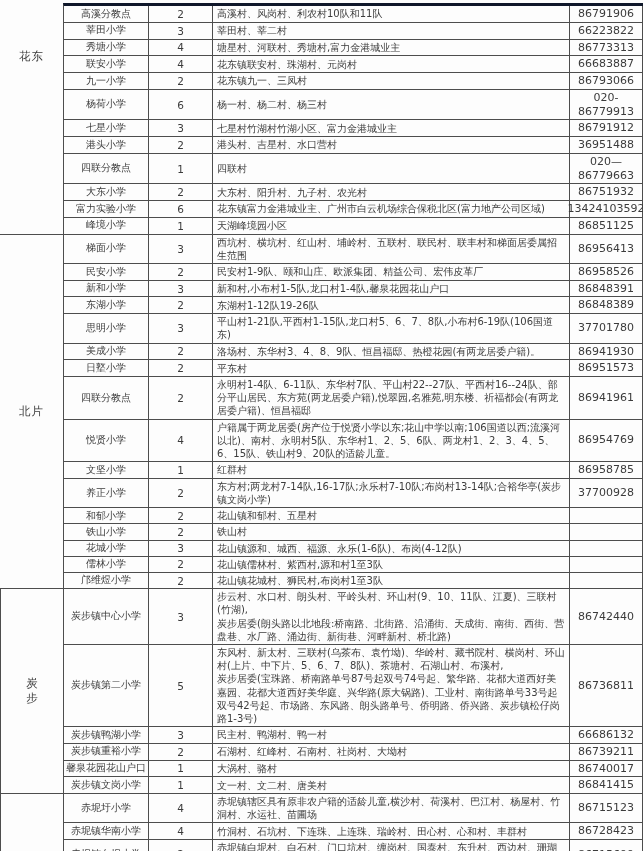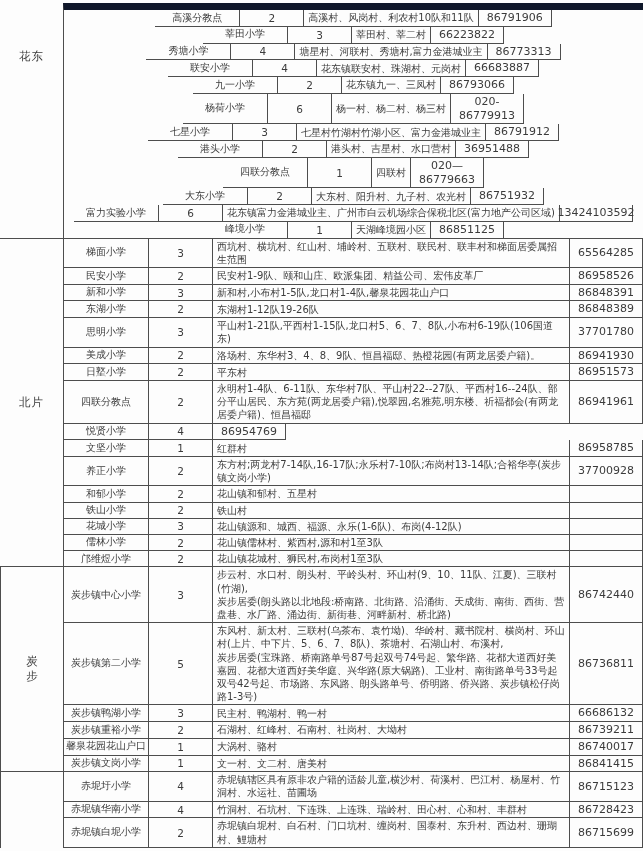--- a/index.html
+++ b/index.html
@@ -16,21 +16,21 @@
   .region-row.sep { border-top:1.5px solid #4d4d4d; }
   .region-cell {
     width:63px; flex:0 0 63px; display:flex;
     justify-content:center; align-items:center;
     font-size:11.5px; color:#3b3b3b; letter-spacing:1px;
   }
   .region-row.first-region .region-cell { align-items:flex-start; padding-top:46px; }
   .region-row.left-bordered .region-cell { border-left:1px solid #4d4d4d; }
   .region-label.vertical { width:13px; word-break:break-all; line-height:1.35; letter-spacing:0; text-align:center; }
   .rows { flex:1 1 auto; border-left:1px solid #4d4d4d; display:flex; flex-direction:column; }
-  .region-row.first-region .rows { border-top:7px solid #0f172a;align-items:center; }
+  .region-row.first-region .rows { border-top:3px solid #0f172a; }
   .region-row:last-child .rows { border-bottom:0; }
   .region-row:last-child .row:last-child .c { border-bottom:1px solid #4d4d4d; }
   .row { display:flex; align-items:stretch; }
   .c {
     border-right:1px solid #4d4d4d; border-bottom:1px solid #4d4d4d;
     display:flex; align-items:center; min-height:13px;
   }
   .region-row.sep-next .row:last-child .c { border-bottom:none; }
   .c.name {
     width:85px; flex:0 0 85px; justify-content:center; text-align:center;
@@ -150,21 +150,21 @@
 
   <div class="region-row sep sep-next">
     <div class="region-cell">
       <span class="region-label">北片</span>
     </div>
     <div class="rows">
   <div class="row">
     <div class="c name">梯面小学</div>
     <div class="c count">3</div>
     <div class="c desc">西坑村、横坑村、红山村、埔岭村、五联村、联民村、联丰村和梯面居委属招生范围</div>
-    <div class="c phone">65564285</div>
+    <div class="c phone">86956413</div>
   </div>
 
   <div class="row">
     <div class="c name">民安小学</div>
     <div class="c count">2</div>
     <div class="c desc">民安村1-9队、颐和山庄、欧派集团、精益公司、宏伟皮革厂</div>
     <div class="c phone">86958526</div>
   </div>
 
   <div class="row">
@@ -205,20 +205,21 @@
   <div class="row">
     <div class="c name">四联分教点</div>
     <div class="c count">2</div>
     <div class="c desc">永明村1-4队、6-11队、东华村7队、平山村22--27队、平西村16--24队、部分平山居民、东方苑(两龙居委户籍),悦翠园,名雅苑,明东楼、祈福都会(有两龙居委户籍)、恒昌福邸</div>
     <div class="c phone">86941961</div>
   </div>
 
   <div class="row">
     <div class="c name">悦贤小学</div>
     <div class="c count">4</div>
+    <div class="c desc">户籍属于两龙居委(房产位于悦贤小学以东;花山中学以南;106国道以西;流溪河以北)、南村、永明村5队、东华村1、2、5、6队、两龙村1、2、3、4、5、6、15队、铁山村9、20队的适龄儿童。</div>
     <div class="c phone">86954769</div>
   </div>
 
   <div class="row">
     <div class="c name">文坚小学</div>
     <div class="c count">1</div>
     <div class="c desc">红群村</div>
     <div class="c phone">86958785</div>
   </div>
 

